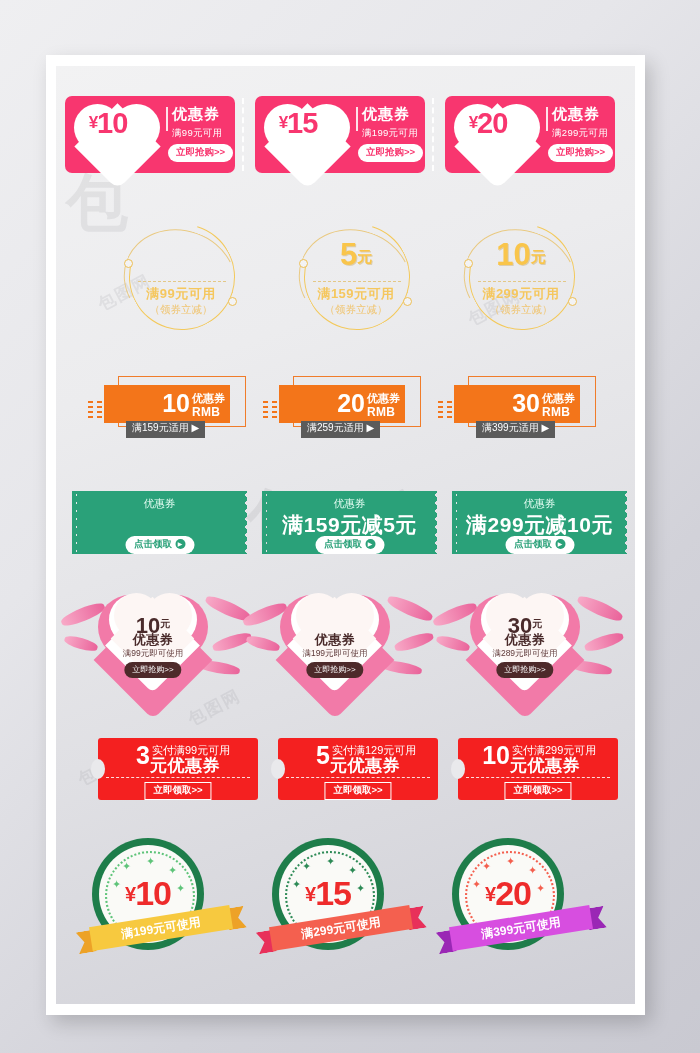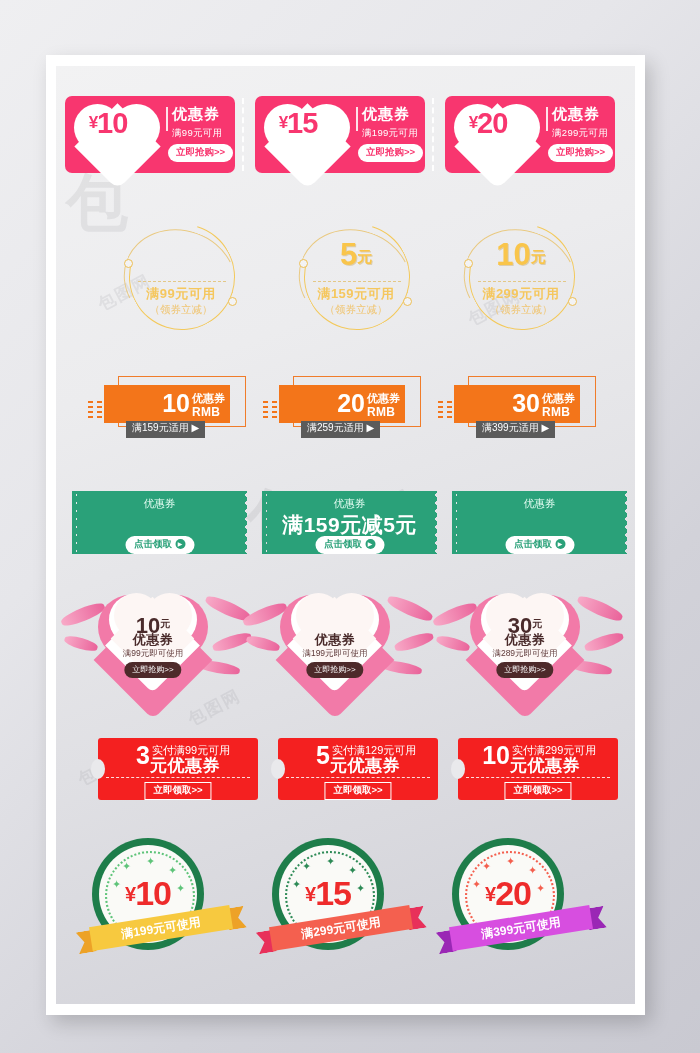--- a/index.html
+++ b/index.html
@@ -281,20 +281,21 @@
           <div class="r4edge" style="left:169px;background:linear-gradient(135deg,#2aa179 50%,transparent 50%) 0 0/6px 8px repeat-y,linear-gradient(45deg,#2aa179 50%,transparent 50%) 0 0/6px 8px repeat-y;"></div>
           <div class="r4t0">优惠券</div>
           <div class="r4t1">满159元减5元</div>
           <div class="r4btn">点击领取<span class="pl">▶</span></div>
         </div>
         <div class="r4wrap" style="left:396px;">
           <div class="r4body"></div>
           <div class="r4edge" style="left:0;background:linear-gradient(135deg,#2aa179 50%,transparent 50%) 0 0/6px 8px repeat-y,linear-gradient(45deg,#2aa179 50%,transparent 50%) 0 0/6px 8px repeat-y;"></div>
           <div class="r4edge" style="left:169px;background:linear-gradient(135deg,#2aa179 50%,transparent 50%) 0 0/6px 8px repeat-y,linear-gradient(45deg,#2aa179 50%,transparent 50%) 0 0/6px 8px repeat-y;"></div>
           <div class="r4t0">优惠券</div>
+          <div class="r4t1">满299元减10元</div>
           <div class="r4btn">点击领取<span class="pl">▶</span></div>
         </div>
       </div>
 
     <div class="row" id="row5" style="top:520px;height:110px;">
         <div class="r5wrap" style="left:14px;">
           <div class="rib" style="left:-10px;top:22px;width:46px;height:13px;transform:rotate(-22deg);"></div>
           <div class="rib" style="left:-6px;top:52px;width:34px;height:11px;transform:rotate(16deg);"></div>
           <div class="rib" style="left:134px;top:16px;width:48px;height:13px;transform:rotate(24deg);"></div>
           <div class="rib" style="left:142px;top:50px;width:40px;height:12px;transform:rotate(-18deg);"></div>

